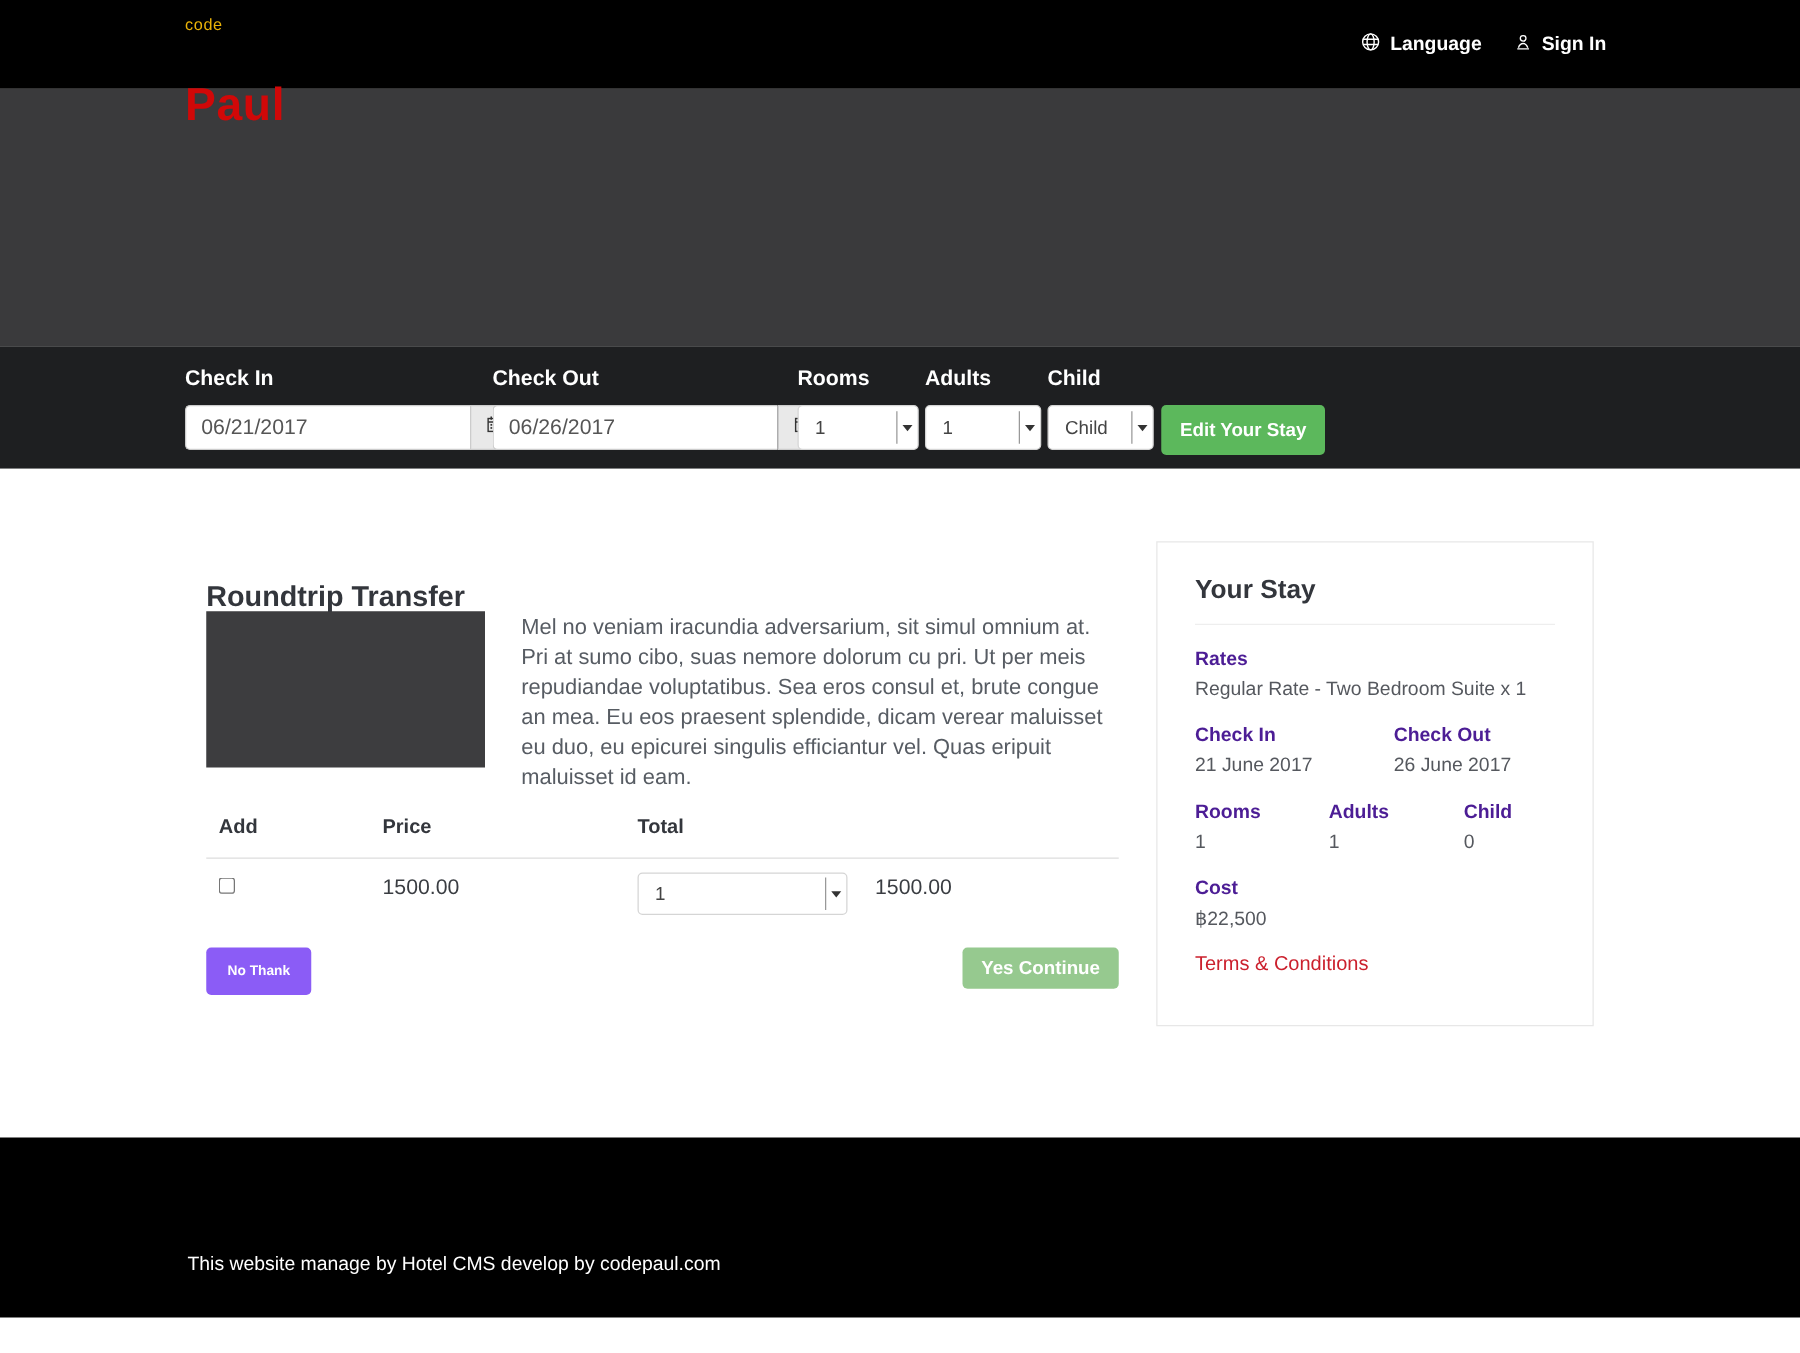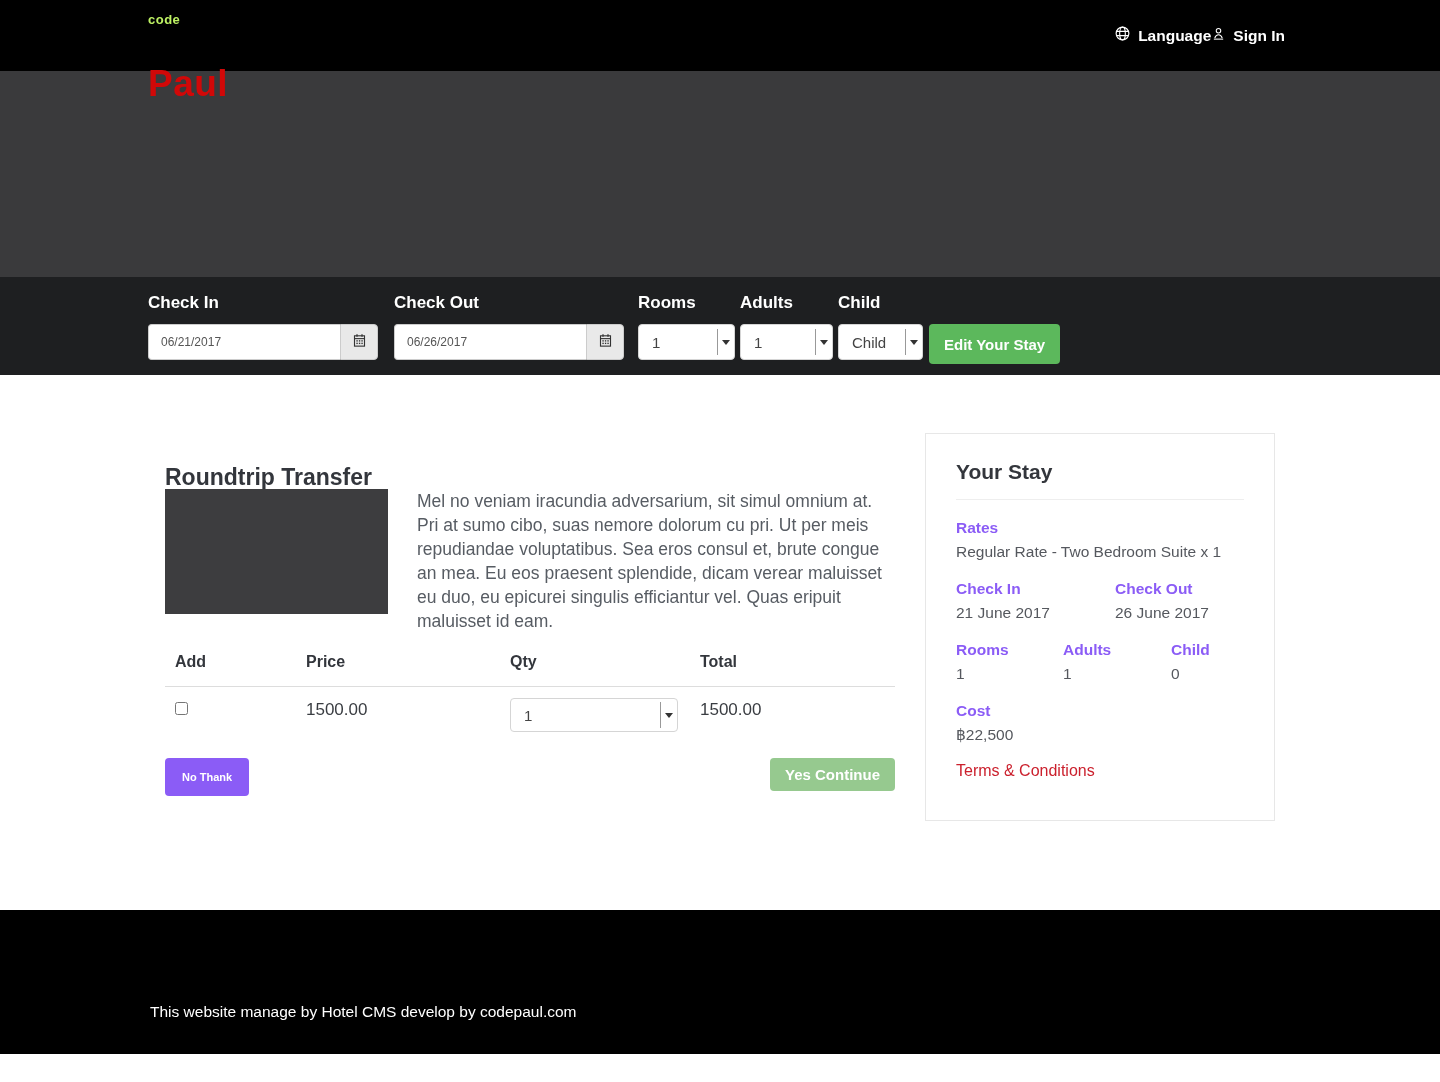--- a/index.html
+++ b/index.html
@@ -1,34 +1,34 @@
 <!DOCTYPE html>
 <html><head>
 <meta charset="utf-8">
 <style>
   * { margin:0; padding:0; box-sizing:border-box; }
   html,body { width:1440px; height:1082px; background:#fff; font-family:"Liberation Sans", sans-serif; }
 
   
   .topnav { position:relative; height:71px; background:#000; }
   .logo { position:absolute; left:148px; top:12px; cursor:pointer; }
-  .logo-code { display:block; color:#bef264; font-size:13px; font-weight:700; letter-spacing:.5px; }
+  .logo-code { display:block; color:#eab308; font-size:13px; font-weight:400; letter-spacing:.5px; }
   .logo-paul { display:block; color:#d10808; font-size:37px; font-weight:800; line-height:.92; letter-spacing:.5px;margin-top:40px; }
-  .nav-right { position:absolute; right:155px; top:0; height:71px; display:flex; align-items:center; }
+  .nav-right { position:absolute; right:155px; top:0; height:71px; display:flex; align-items:center; gap:26px; }
   .nav-item { display:flex; align-items:center; gap:7px; color:#fff; font-size:15.5px; font-weight:600; cursor:pointer; }
 
   
   .hero { height:206px; background:#3a3a3c; }
 
   
   .booking-bar { position:relative; height:98px; background:#1e1f21; }
   .bb-label { position:absolute; top:16px; color:#fff; font-size:17px; font-weight:700; }
   .bb-control { position:absolute; top:47px; height:36px; }
   .input-group { display:flex; height:36px; }
-  .input-group input { width:192px; height:36px; border:1px solid #ccc; border-right:none; border-radius:4px 0 0 4px; padding:16px 12px; font-size:12px; color:#555; font-family:"Liberation Sans",sans-serif; outline:none; }
+  .input-group input { width:228px; height:36px; border:1px solid #ccc; border-right:none; border-radius:4px 0 0 4px; padding:16px 12px; font-size:17px; color:#555; font-family:"Liberation Sans",sans-serif; outline:none; }
   .input-addon { width:38px; height:36px; background:#e9e9e9; border:1px solid #ccc; border-radius:0 4px 4px 0; display:flex; align-items:center; justify-content:center; cursor:pointer; }
   .select { background:#fff; border:1px solid #d5d5d5; border-radius:4px; height:36px; display:flex; align-items:center; padding-left:13px; font-size:15px; color:#444; cursor:pointer; }
   .select-caret-box { margin-left:auto; height:26px; width:17px; border-left:1px solid #999; display:flex; align-items:center; justify-content:center; }
   .caret { width:0; height:0; border-left:4px solid transparent; border-right:4px solid transparent; border-top:5px solid #333; }
   .btn { border:none; border-radius:4px; color:#fff; font-weight:700; font-family:"Liberation Sans",sans-serif; cursor:pointer; }
   .btn-edit { position:absolute; left:929px; top:47px; height:40px; padding:0 15px; font-size:15px; background:#5cb85c; }
 
   
   .main { position:relative; height:535px; background:#fff; }
   .page-title { position:absolute; left:165px; top:89px; font-size:23px; font-weight:800; color:#33363c; }
@@ -46,21 +46,21 @@
 
   .actions { position:absolute; left:165px; top:383px; width:730px; display:flex; justify-content:space-between; }
   .btn-no { height:38px; padding:0 17px; font-size:11px; background:#8b5cf6; }
   .btn-yes { height:33px; padding:0 15px; font-size:15px; background:#96c98f; }
 
   
   .stay-card { position:absolute; left:925px; top:58px; width:350px; height:388px; border:1px solid #e7e7e7; background:#fff; padding:26px 30px; }
   .card-title { font-size:21px; font-weight:800; color:#33363c; }
   .card-hr { border:none; border-top:1px solid #eee; margin-top:15px; }
   .f-block { margin-top:19px; }
-  .f-label { font-size:15.5px; font-weight:700; color:#8b5cf6; margin-bottom:6px; }
+  .f-label { font-size:15.5px; font-weight:700; color:#4c1d95; margin-bottom:6px; }
   .f-value { font-size:15.5px; color:#55585e; }
   .grid-2 { display:grid; grid-template-columns:159px 1fr; }
   .grid-3 { display:grid; grid-template-columns:107px 108px 1fr; }
   .terms-link { display:inline-block; margin-top:18px; font-size:16px; color:#cb202d; cursor:pointer; }
 
   
   .footer { position:relative; height:144px; background:#000; }
   .footer-text { position:absolute; left:150px; top:93px; color:#fff; font-size:15.5px; }
 </style>
 </head>
@@ -173,21 +173,20 @@
 
   <div class="media-row">
     <div class="thumb"></div>
     <p class="desc">Mel no veniam iracundia adversarium, sit simul omnium at. Pri at sumo cibo, suas nemore dolorum cu pri. Ut per meis repudiandae voluptatibus. Sea eros consul et, brute congue an mea. Eu eos praesent splendide, dicam verear maluisset eu duo, eu epicurei singulis efficiantur vel. Quas eripuit maluisset id eam.</p>
   </div>
 
   <div class="addon-table">
     <div class="t-head">
       <div>Add</div>
       <div>Price</div>
-      <div>Qty</div>
       <div>Total</div>
     </div>
     <div class="t-row">
       <div><input type="checkbox" style=""></div>
       <div>1500.00</div>
       <div style="padding-top:11px">
         <div class="select qty-select">
           <span>1</span>
           <span class="select-caret-box">
               <span class="caret"></span>

